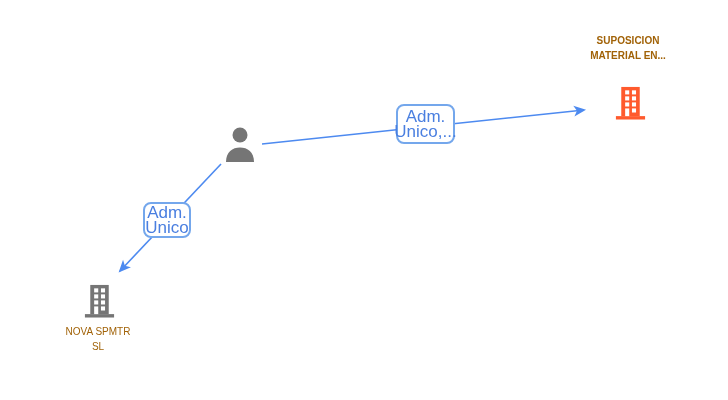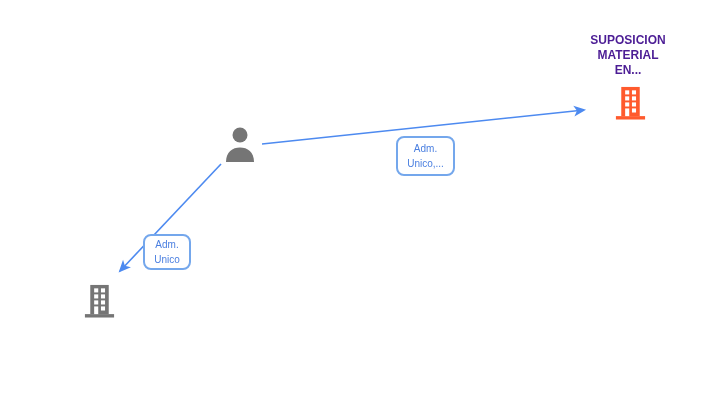--- a/index.html
+++ b/index.html
@@ -6,33 +6,33 @@
   body {
     width: 728px; height: 400px;
     background: #ffffff;
     position: relative; overflow: hidden;
     font-family: "Liberation Sans", sans-serif;
   }
   .stage { position: absolute; left: 0; top: 0; width: 728px; height: 400px; }
   svg.edges-layer { position: absolute; left: 0; top: 0; }
   .node-label {
     position: absolute; text-align: center;
-    color: #4c1d95; font-size: 12px; line-height: 15px;
+    color: #a16207; font-size: 10px; line-height: 15px;
     cursor: pointer;
   }
   .company-name { font-weight: bold; }
   .node-icon { position: absolute; cursor: pointer; }
   .edge-label {
     position: absolute; box-sizing: border-box;
     background: #ffffff;
     border: 2px solid #74a7ec; border-radius: 8px;
-    color: #4a7fe0; font-size: 10px; line-height: 15px;
+    color: #4a7fe0; font-size: 17px; line-height: 15px;
     text-align: center;
     display: flex; align-items: center; justify-content: center;
-    padding: 2px 3px; cursor: pointer; margin-top: 32px;
+    padding: 2px 3px; cursor: pointer;
   }
   .watermark {
     position: absolute; right: 6px; bottom: 5px;
     font-family: "Liberation Serif", serif; font-style: italic;
     font-size: 16px; cursor: pointer; user-select: none;
   }
   .wm-c {
     color: #4a7f96; font-style: normal;
     font-family: "Liberation Sans", sans-serif;
     font-size: 14px; margin-right: 3px;
@@ -85,18 +85,19 @@
       <rect x="10.5" y="5.5" width="4.2" height="4.2" fill="#ffffff"></rect>
       <rect x="17.5" y="5.5" width="4.2" height="4.2" fill="#ffffff"></rect>
       <rect x="10.5" y="11.7" width="4.2" height="4.2" fill="#ffffff"></rect>
       <rect x="17.5" y="11.7" width="4.2" height="4.2" fill="#ffffff"></rect>
       <rect x="10.5" y="17.9" width="4.2" height="4.2" fill="#ffffff"></rect>
       <rect x="17.5" y="17.9" width="4.2" height="4.2" fill="#ffffff"></rect>
       <rect x="10.5" y="24.1" width="4.2" height="7.9" fill="#ffffff"></rect>
       <rect x="17.5" y="24.1" width="4.2" height="4.2" fill="#ffffff"></rect>
     </svg>
   </div>
+  <div class="node-label" style="left:60px; top:324px; width:76px;">NOVA SPMTR SL</div>
 
   <div class="edge-label" style="left:396px; top:104px; width:59px; height:40px;">Adm. Unico,...</div>
   <div class="edge-label" style="left:143px; top:202px; width:48px; height:36px;">Adm. Unico</div>
 
 
 </div>
 
 </body></html>

